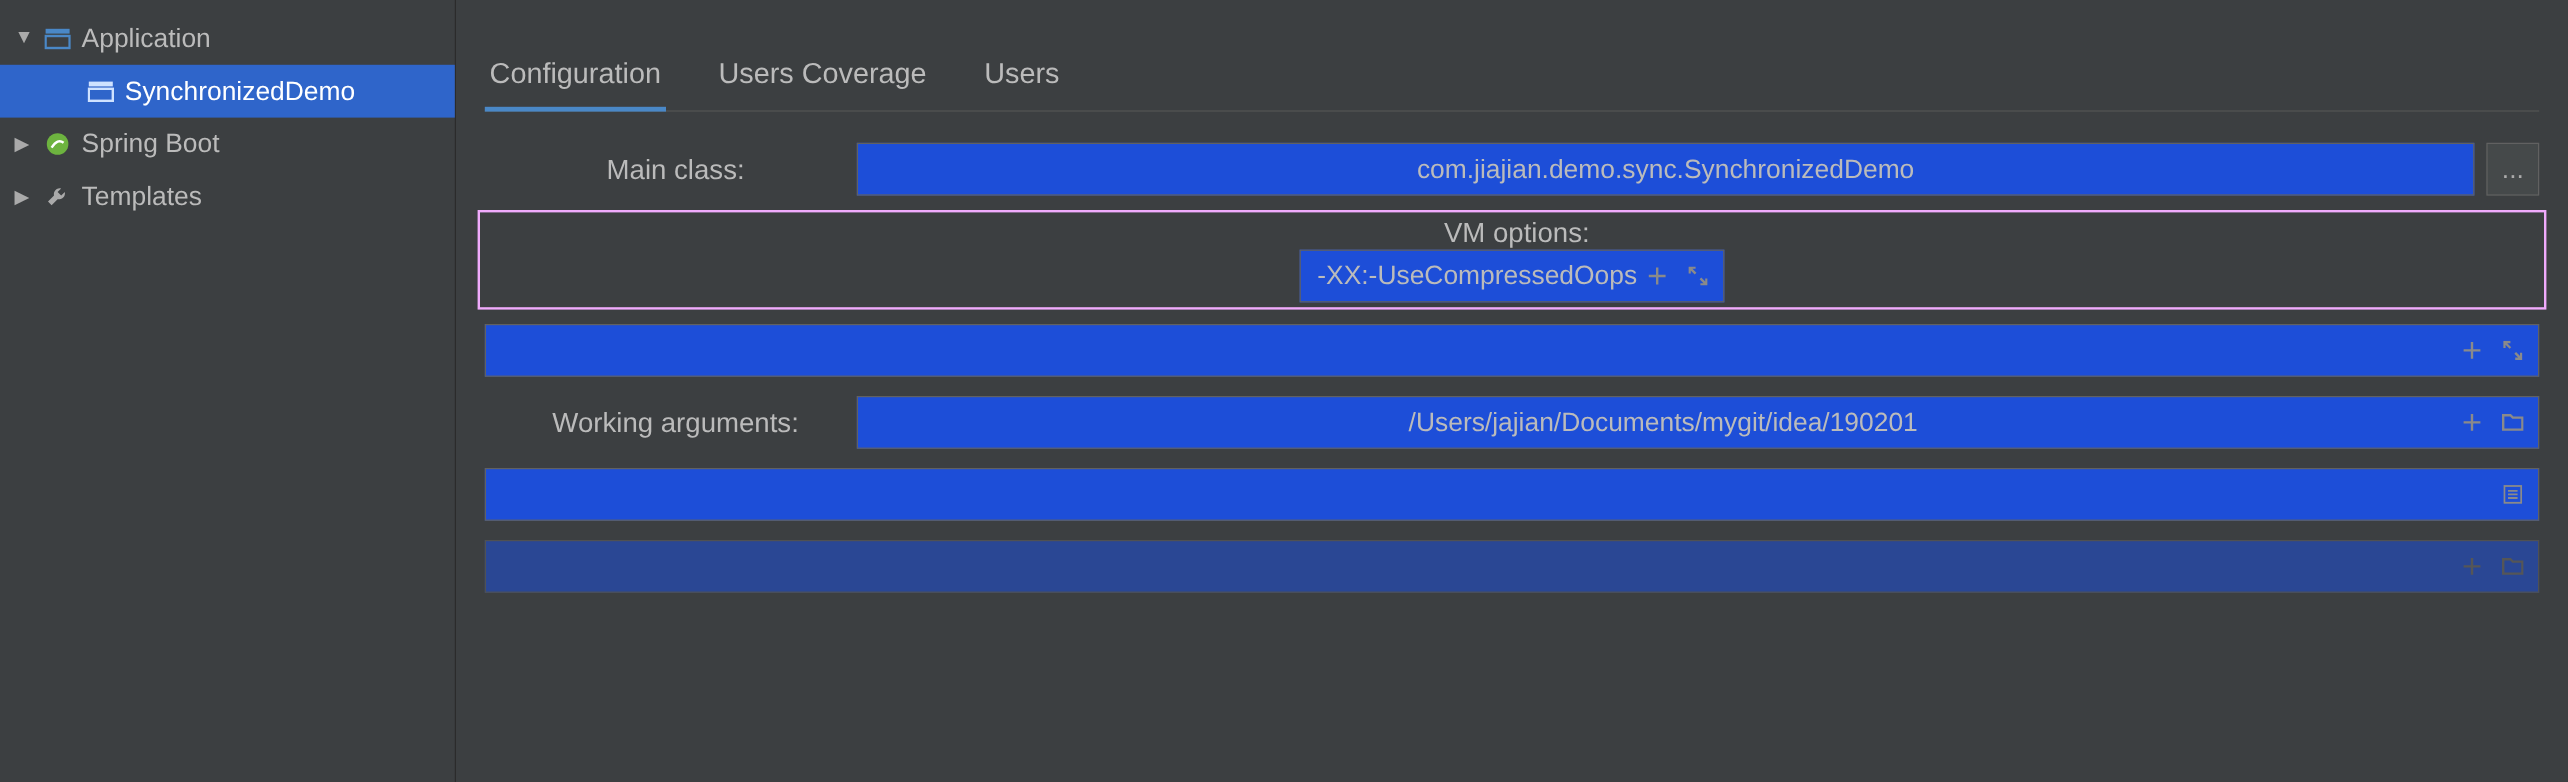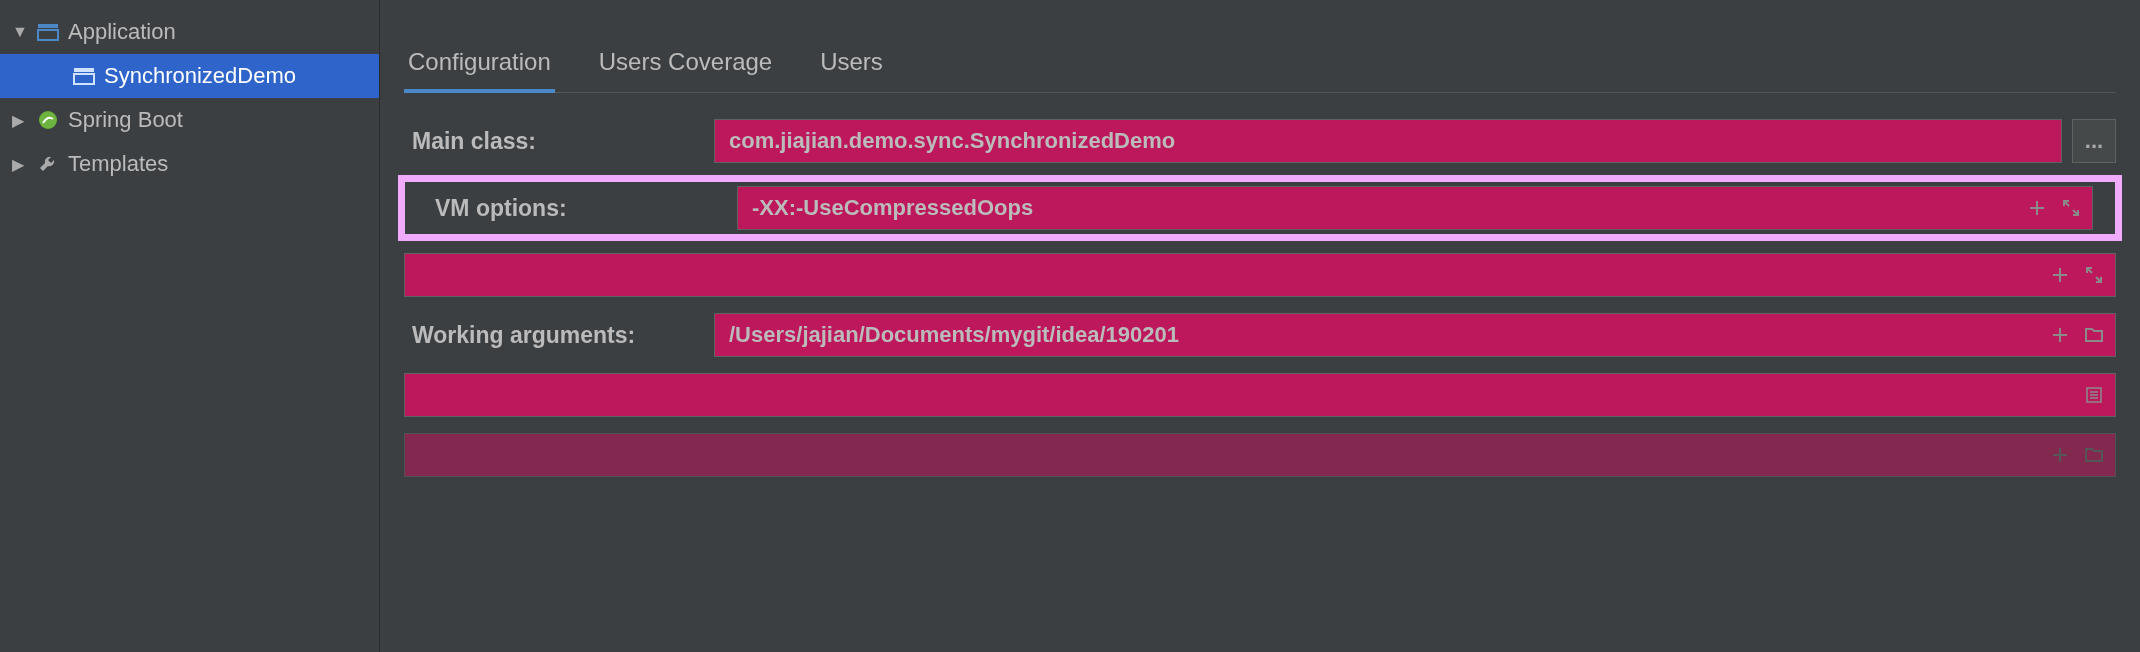--- a/index.html
+++ b/index.html
@@ -40,20 +40,21 @@
     height: 24px;
     display: inline-flex;
     align-items: center;
     justify-content: center;
   }
   .main {
     flex: 1;
     padding: 0 24px 0 24px;
     display: flex;
     flex-direction: column;
+    text-align: center;
   }
   .tabs {
     display: flex;
     gap: 40px;
     margin-top: 38px;
     border-bottom: 1px solid #555;
   }
   .tab {
     padding: 10px 4px 16px 4px;
     font-size: 24px;
@@ -63,21 +64,20 @@
   }
   .tab.active::after {
     content: '';
     position: absolute;
     left: 0; right: 0; bottom: -1px;
     height: 4px;
     background: #4a88c7;
   }
   .form {
     margin-top: 18px;
-    font-weight: bold;
   }
   .row {
     display: flex;
     align-items: center;
     min-height: 60px;
     padding: 6px 0;
   }
   .row-label {
     width: 310px;
     flex-shrink: 0;
@@ -87,21 +87,21 @@
   }
   .input-wrap {
     flex: 1;
     display: flex;
     align-items: center;
     gap: 10px;
   }
   .input {
     flex: 1;
     height: 44px;
-    background: #be185d;
+    background: #1d4ed8;
     border: 1px solid #616161;
     color: #bbbbbb;
     font-size: 22px;
     padding: 0 14px;
     display: flex;
     align-items: center;
   }
   .input.with-btns { padding-right: 4px; }
   .input-text { flex: 1; overflow: hidden; text-overflow: ellipsis; white-space: nowrap; }
   .btn-square {
@@ -119,23 +119,24 @@
     width: 30px;
     height: 30px;
     display: inline-flex;
     align-items: center;
     justify-content: center;
     color: #8a8a8a;
     cursor: pointer;
     margin: 0 2px;
   }
   .highlight {
-    border: 7px solid #f0abfc;
+    border: 2px solid #f0abfc;
     margin: 4px -6px;
-    padding: 4px 22px;
+    padding: 4px 0;
+    flex-direction: column;
   }
   .checkbox {
     width: 22px;
     height: 22px;
     border: 2px solid #6e6e6e;
     border-radius: 4px;
     display: inline-block;
     margin-right: 12px;
     flex-shrink: 0;
   }

